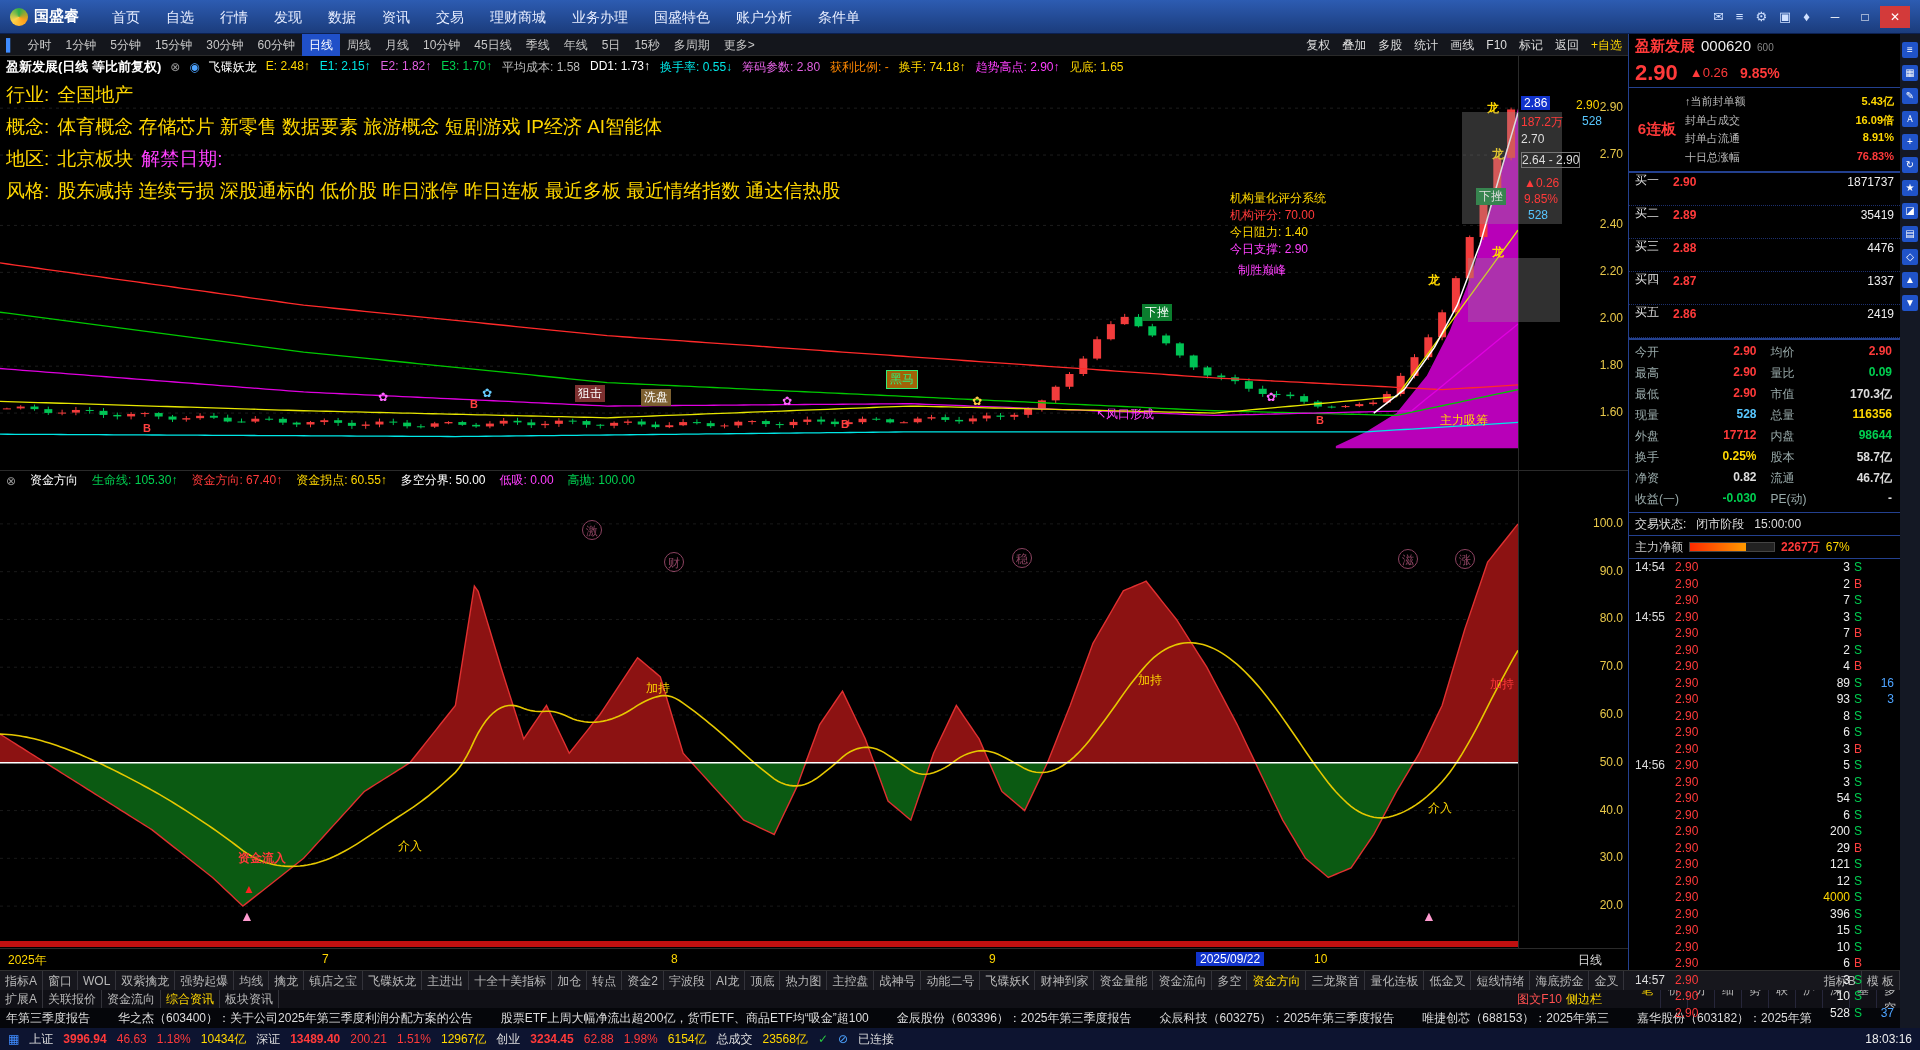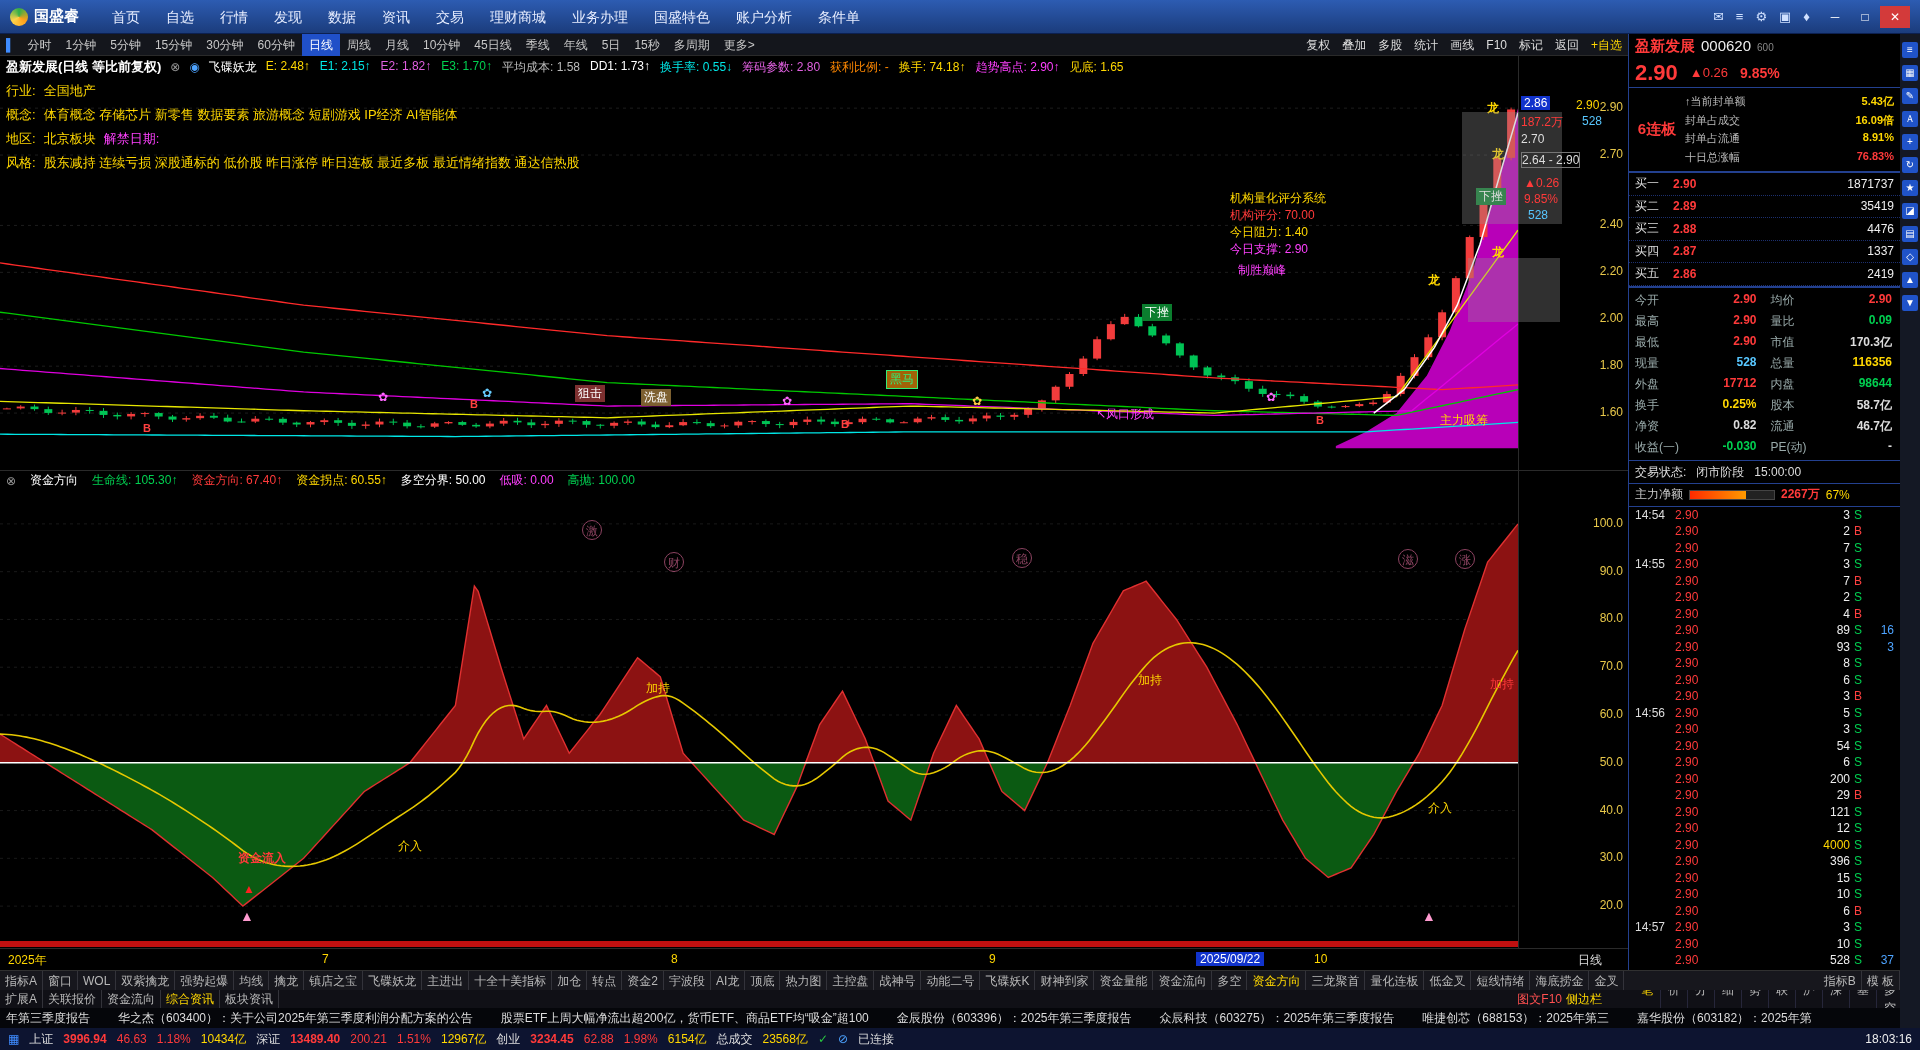--- a/index.html
+++ b/index.html
@@ -23,21 +23,21 @@
   .tfbar span.sel{background:#2050c8;color:#fff}
   .tools{position:absolute;top:34px;left:1306px;width:322px;height:22px;display:flex;justify-content:flex-end;align-items:center;z-index:16}
   .tools span{padding:0 6px;color:#ddd;line-height:22px;white-space:nowrap}
   .tools span:last-child{color:#ffd700}
   
   #chartHead{position:absolute;left:6px;top:58px;display:flex;gap:9px;font-size:12px;align-items:center;z-index:6;white-space:nowrap}
   .ct{color:#fff;font-weight:bold;font-size:13px}
   .xico{color:#999}
   .dot{color:#4da3ff}
   .iname{color:#fff}
-  #profile{position:absolute;left:6px;top:82px;display:flex;flex-direction:column;gap:6px;font-size:13px;z-index:6}
+  #profile{position:absolute;left:6px;top:82px;display:flex;flex-direction:column;gap:6px;font-size:19px;z-index:6}
   #profile .row{display:flex;gap:8px;white-space:nowrap}
   .yl{color:#ffd700}.mg{color:#ff40ff}
   
   #mainSvg{position:absolute;left:0;top:56px;z-index:2}
   #fundSvg{position:absolute;left:0;top:492px;z-index:2}
   .hsep{position:absolute;left:0;top:470px;width:1628px;border-top:1px solid #2a2a2a;z-index:3}
   #fundHead{position:absolute;left:6px;top:472px;display:flex;gap:14px;font-size:12px;align-items:center;z-index:6;white-space:nowrap}
   .limitbar{position:absolute;left:0;top:941px;width:1518px;height:6px;background:#c01010;z-index:3}
   .vline1{position:absolute;left:1518px;top:56px;height:892px;border-left:1px solid #2a2a2a;z-index:3}
   .vline2{position:absolute;left:1628px;top:34px;height:936px;border-left:1px solid #23408f;z-index:3}
@@ -74,21 +74,21 @@
   .q-price{height:30px;display:flex;align-items:center;gap:12px;padding:0 6px;border-bottom:1px solid #23408f}
   .qpx{color:#ff3a3a;font-weight:bold;font-size:22px}
   .qchg{color:#ff3a3a;font-size:13px}
   .qpct{color:#ff3a3a;font-weight:bold;font-size:14px}
   .q-seal{height:84px;display:flex;border-bottom:1px solid #23408f}
   .lianban{width:56px;display:flex;align-items:center;justify-content:center;color:#ff3a3a;font-weight:bold;font-size:15px}
   .sealrows{flex:1;display:flex;flex-direction:column;justify-content:space-around;padding:4px 6px 4px 0}
   .srow{display:flex;justify-content:space-between;font-size:11px}
   .sl{color:#bbb}.sv{font-weight:bold}
   .q-bids{border-bottom:2px solid #23408f;border-top:1px solid #23408f}
-  .brow{height:22.5px;display:flex;align-items:center;padding:0 6px;border-bottom:1px dotted #1c2f6e}
+  .brow{height:22.5px;display:flex;align-items:flex-end;padding:16px 6px;border-bottom:1px dotted #1c2f6e}
   .bl{width:38px;color:#ddd}
   .bp{width:56px;color:#ff3a3a;font-weight:bold}
   .bv{flex:1;text-align:right;color:#eee}
   .q-stats{padding:2px 0;border-bottom:1px solid #23408f}
   .qsrow{display:flex;height:21px;align-items:center}
   .qscell{flex:1;display:flex;justify-content:space-between;padding:0 8px 0 6px}
   .ql{color:#9aa}
   .qv{font-weight:bold}
   .q-status{height:23px;line-height:23px;padding:0 6px;border-bottom:1px solid #23408f;color:#ddd;display:flex;gap:10px}
   .q-zhuli{height:23px;display:flex;align-items:center;gap:6px;padding:0 6px;border-bottom:1px solid #23408f}

